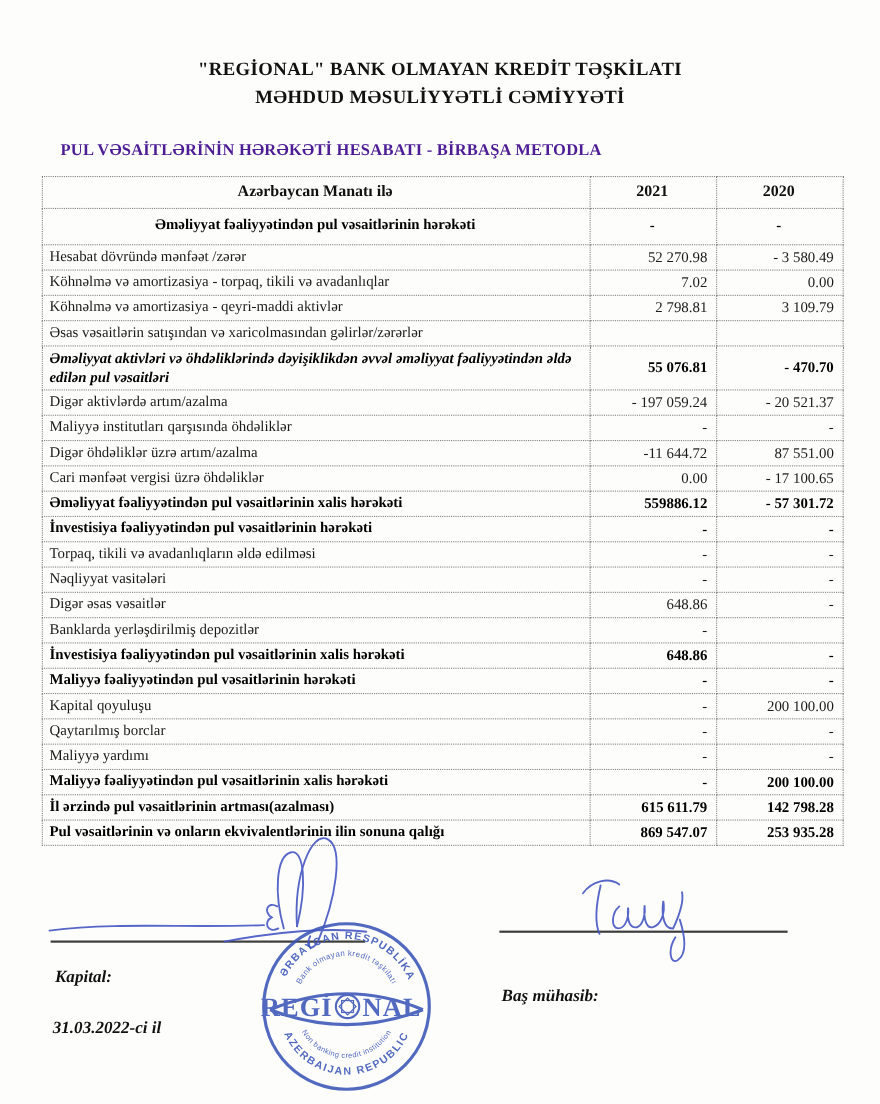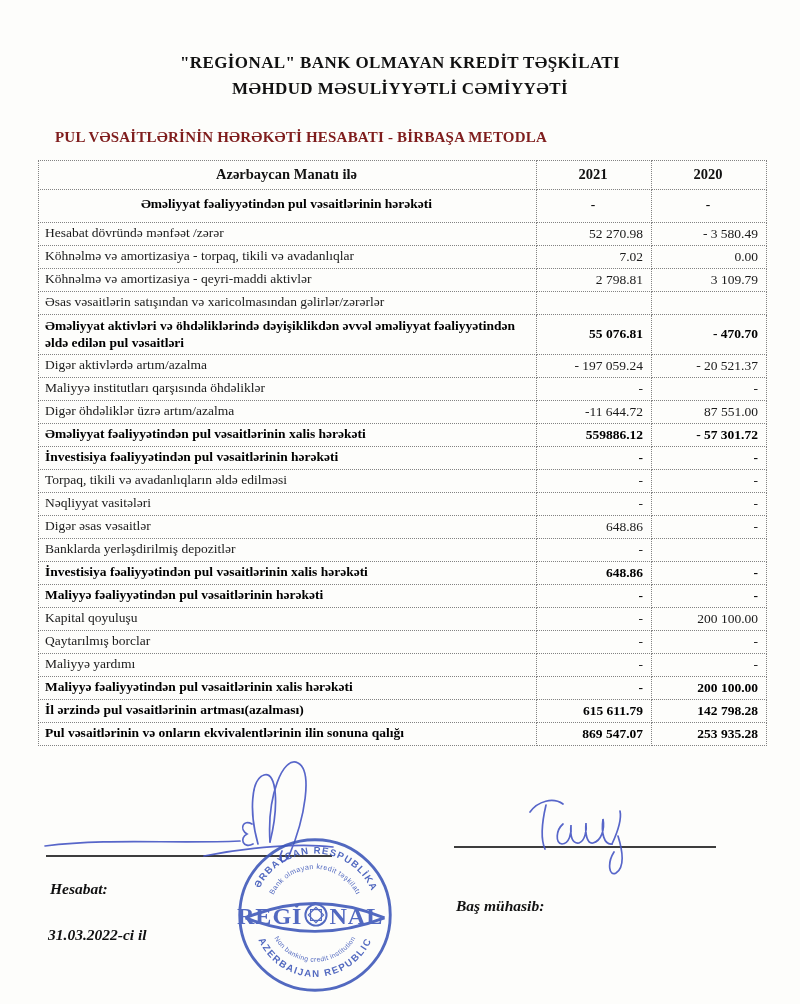--- a/index.html
+++ b/index.html
@@ -10,21 +10,21 @@
     font-family:"Liberation Serif","DejaVu Serif",serif;
     color:#1a1a1a;
     overflow:hidden;
   }
   .title-block{ text-align:center; padding-top:50px; }
   .title-line{
     font-weight:bold; font-size:17px; letter-spacing:.4px; line-height:1.55; color:#111;
   }
   .subtitle{
     margin:26px 0 0 55px;
-    font-weight:bold; font-size:15px; letter-spacing:.2px; color:#7f1d1d;
+    font-weight:bold; font-size:15px; letter-spacing:.2px; color:#4c1d95;
   }
   table.cf{
     border-collapse:collapse; table-layout:fixed;
     width:728px; margin:14px 0 0 38px;
     font-size:13.5px;
   }
   table.cf col.c-label{width:498px;}
   table.cf col.c-val{width:115px;}
   table.cf th, table.cf td{
     border:1px dotted #828282;
@@ -32,21 +32,21 @@
     vertical-align:middle;
     overflow:hidden;
   }
   table.cf th{
     font-weight:bold; font-size:14.5px; height:24px; color:#111;
   }
   table.cf td.lbl{ text-align:left; height:18px; line-height:1.25; }
   table.cf td.val{ text-align:right; font-variant-numeric:tabular-nums; }
   table.cf tr.bold td{ font-weight:bold; color:#000; }
   table.cf tr.first td{ padding-top:6px; padding-bottom:8px;text-align:center; }
-  table.cf tr.tall td.lbl{ line-height:1.3; }
+  table.cf tr.tall td.lbl{ line-height:1.3;font-style:italic; }
   .sig-line{
     position:absolute; height:0; border-top:2px solid #3d3d3d;
   }
   .sig-line.left{ left:46px; top:855px; width:286px; }
   .sig-line.right{ left:454px; top:846px; width:262px; }
   .footer-label{
     position:absolute; font-weight:bold; font-style:italic; font-size:15.5px; color:#111;
   }
   .footer-label.director{ left:50px; top:880px; }
   .footer-label.date{ left:48px; top:926px; }
@@ -118,20 +118,25 @@
         <tr>
           <td class="lbl">Maliyyə institutları qarşısında öhdəliklər</td>
           <td class="val">-</td>
           <td class="val">-</td>
         </tr>
         <tr>
           <td class="lbl">Digər öhdəliklər üzrə artım/azalma</td>
           <td class="val">-11 644.72</td>
           <td class="val">87 551.00</td>
         </tr>
+        <tr>
+          <td class="lbl">Cari mənfəət vergisi üzrə öhdəliklər</td>
+          <td class="val">0.00</td>
+          <td class="val">- 17 100.65</td>
+        </tr>
         <tr class="bold">
           <td class="lbl">Əməliyyat fəaliyyətindən pul vəsaitlərinin xalis hərəkəti</td>
           <td class="val">559886.12</td>
           <td class="val">- 57 301.72</td>
         </tr>
         <tr class="bold">
           <td class="lbl">İnvestisiya fəaliyyətindən pul vəsaitlərinin hərəkəti</td>
           <td class="val">-</td>
           <td class="val">-</td>
         </tr>
@@ -250,17 +255,17 @@
       <text x="-13" y="9" text-anchor="end" font-family="Liberation Serif, serif" font-size="25" font-weight="bold" fill="#3b55b8" letter-spacing="1">REGİ</text>
       <text x="15" y="9" text-anchor="start" font-family="Liberation Serif, serif" font-size="25" font-weight="bold" fill="#3b55b8" letter-spacing="1">NAL</text>
       <circle cx="1" cy="0" r="11" stroke="#3b55b8" stroke-width="2" fill="none"></circle>
       <g stroke="#3b55b8" stroke-width="1.2" fill="none">
         <rect x="-4.6" y="-5.6" width="11.2" height="11.2" transform="rotate(0 1 0)"></rect>
         <rect x="-4.6" y="-5.6" width="11.2" height="11.2" transform="rotate(45 1 0)"></rect>
       </g>
     </g>
   </svg>
 
-  <div class="footer-label director">Hesabat:</div>
+  <div class="footer-label director">Kapital:</div>
   <div class="footer-label date">31.03.2022-ci il</div>
   <div class="footer-label accountant">Baş mühasib:</div>
 
 </div>
 
 </body></html>

